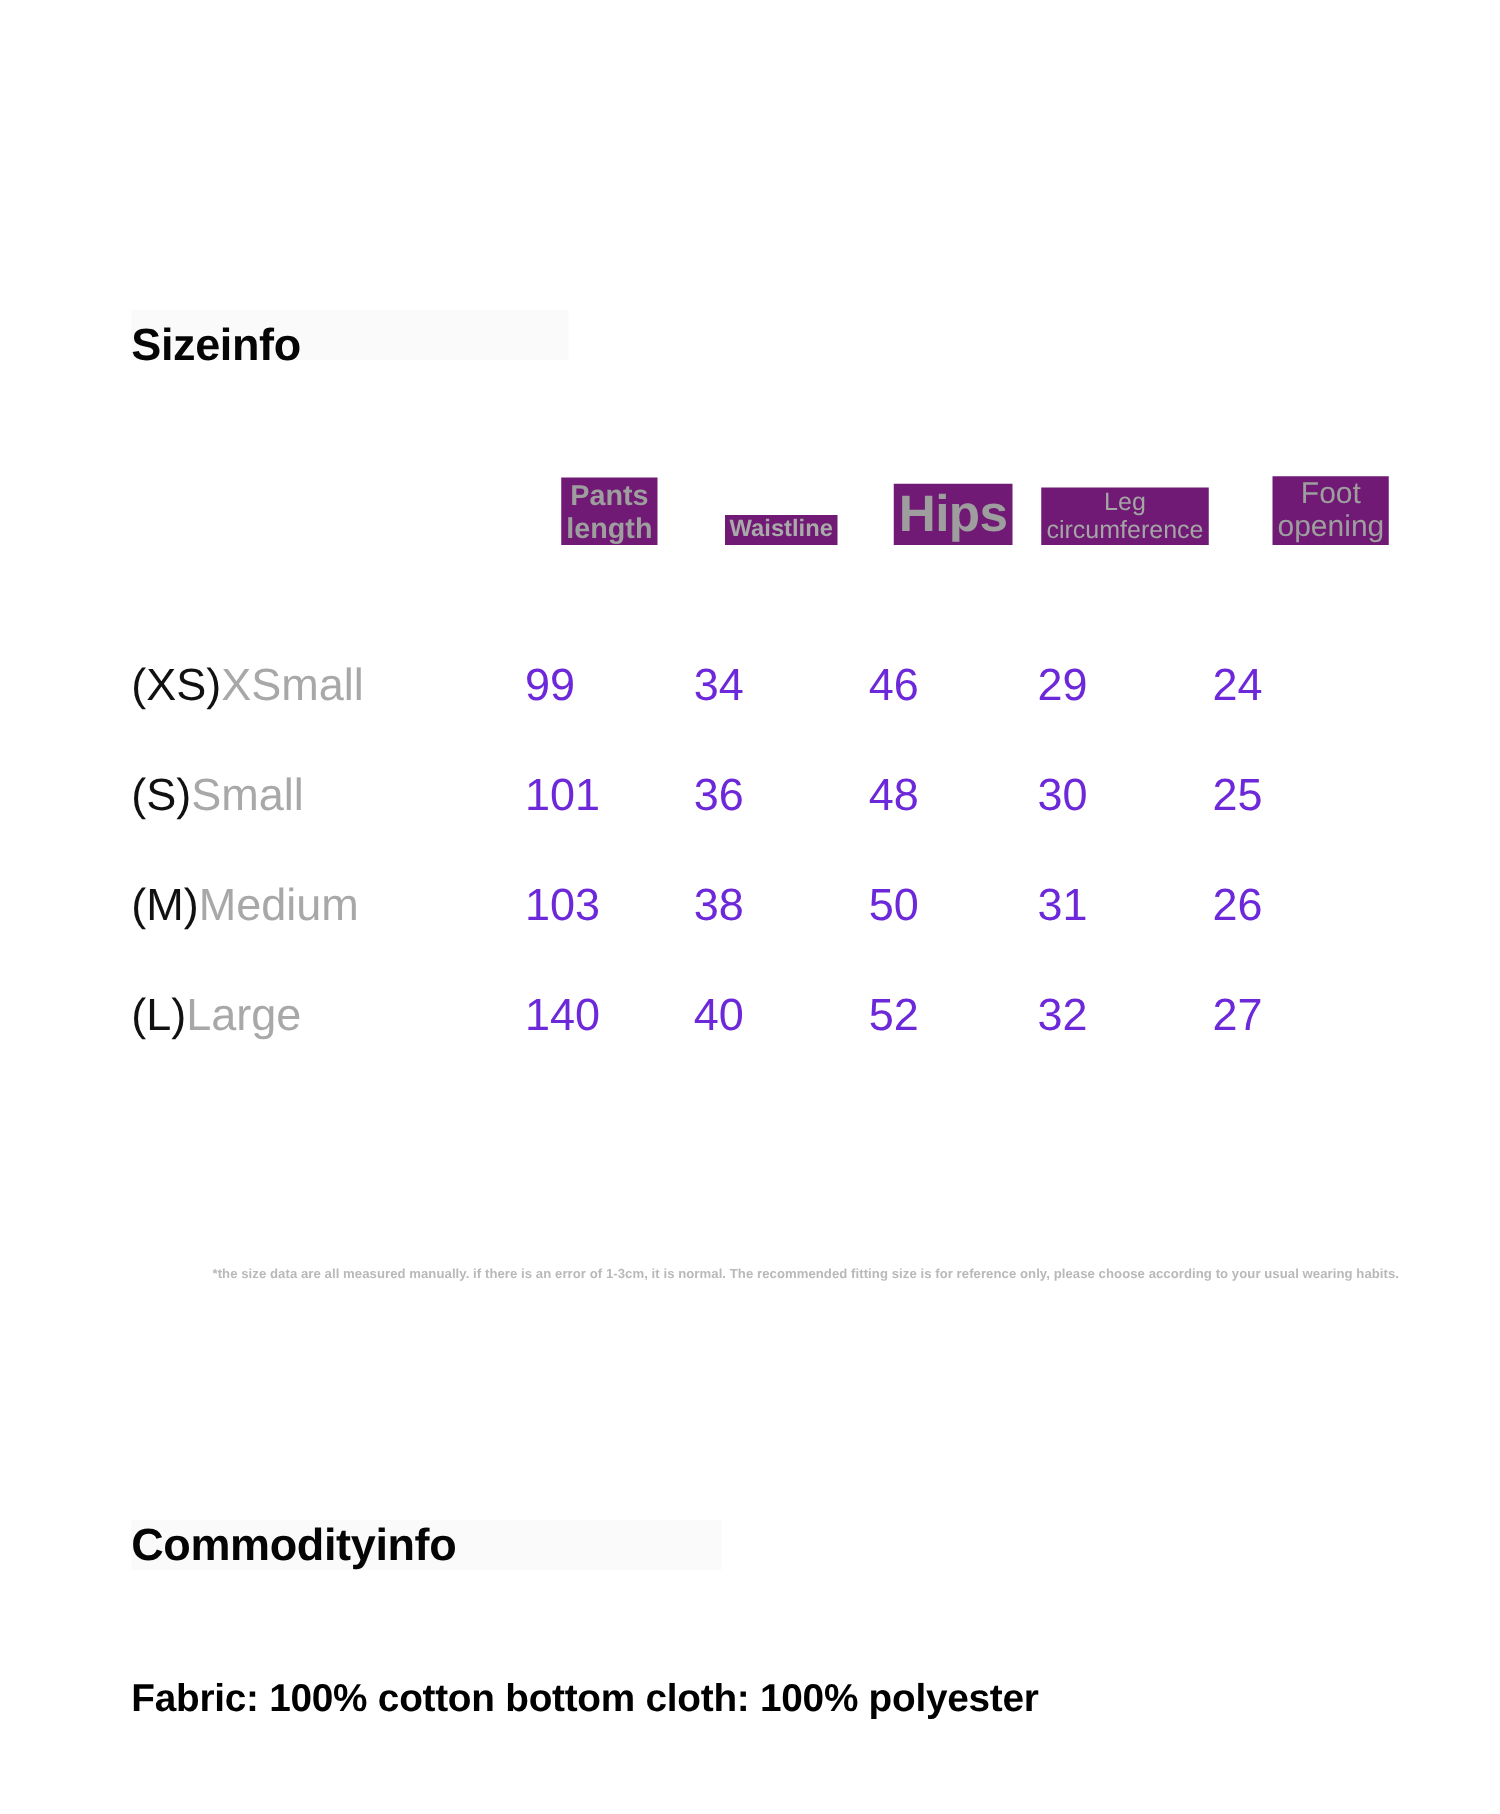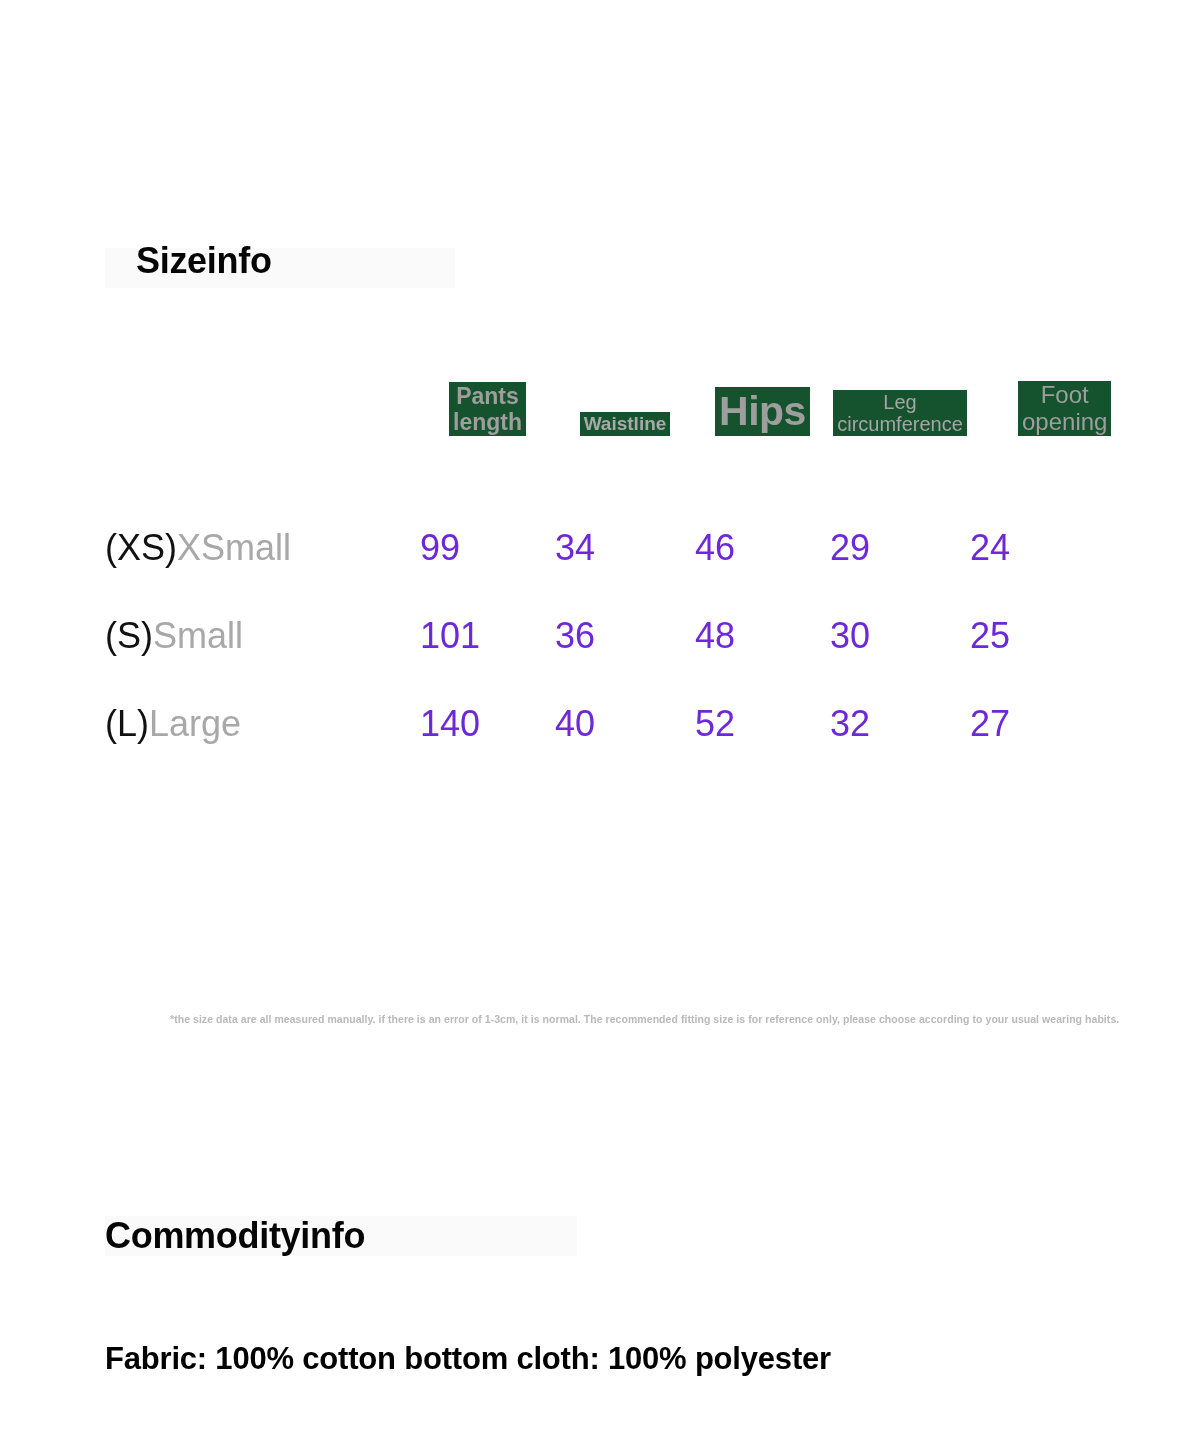--- a/index.html
+++ b/index.html
@@ -34,21 +34,21 @@
     letter-spacing: -0.3px;
     white-space: nowrap;
     line-height: 1;
   }
   .heading-band {
     position: absolute;
     background: #fafafa;
     z-index: 0;
   }
 
-  #heading-sizeinfo { top: 243px; margin-left: 31px; }
+  #heading-sizeinfo { top: 258px; }
   #band-sizeinfo { left: 105px; top: 248px; width: 350px; height: 40px; }
 
   #heading-commodityinfo { top: 1218px; }
   #band-commodityinfo { left: 105px; top: 1216px; width: 472px; height: 40px; }
 
   
   .size-table {
     position: absolute;
     left: 105px;
     top: 362px;
@@ -69,21 +69,21 @@
 
   
   .hdr-row th {
     height: 74px;
     text-align: center;
     vertical-align: bottom;
     padding-bottom: 2px;
   }
   .hdr-cell {
     display: inline-block;
-    background: #14532d;
+    background: #701a75;
     padding: 1px 4px;
     line-height: 1.14;
   }
   .hdr-pants {
     font-size: 23px;
     font-weight: 700;
     color: #9e9e9e;
   }
   .hdr-waistline {
     font-size: 19px;
@@ -232,20 +232,28 @@
 
       <tr class="data-row">
         <td class="cell-size"><span class="size-code">(S)</span><span class="size-name">Small</span></td>
         <td class="cell-num">101</td>
         <td class="cell-num">36</td>
         <td class="cell-num">48</td>
         <td class="cell-num">30</td>
         <td class="cell-num">25</td>
       </tr>
 
+      <tr class="data-row">
+        <td class="cell-size"><span class="size-code">(M)</span><span class="size-name">Medium</span></td>
+        <td class="cell-num">103</td>
+        <td class="cell-num">38</td>
+        <td class="cell-num">50</td>
+        <td class="cell-num">31</td>
+        <td class="cell-num">26</td>
+      </tr>
 
       <tr class="data-row">
         <td class="cell-size"><span class="size-code">(L)</span><span class="size-name">Large</span></td>
         <td class="cell-num">140</td>
         <td class="cell-num">40</td>
         <td class="cell-num">52</td>
         <td class="cell-num">32</td>
         <td class="cell-num">27</td>
       </tr>
 

